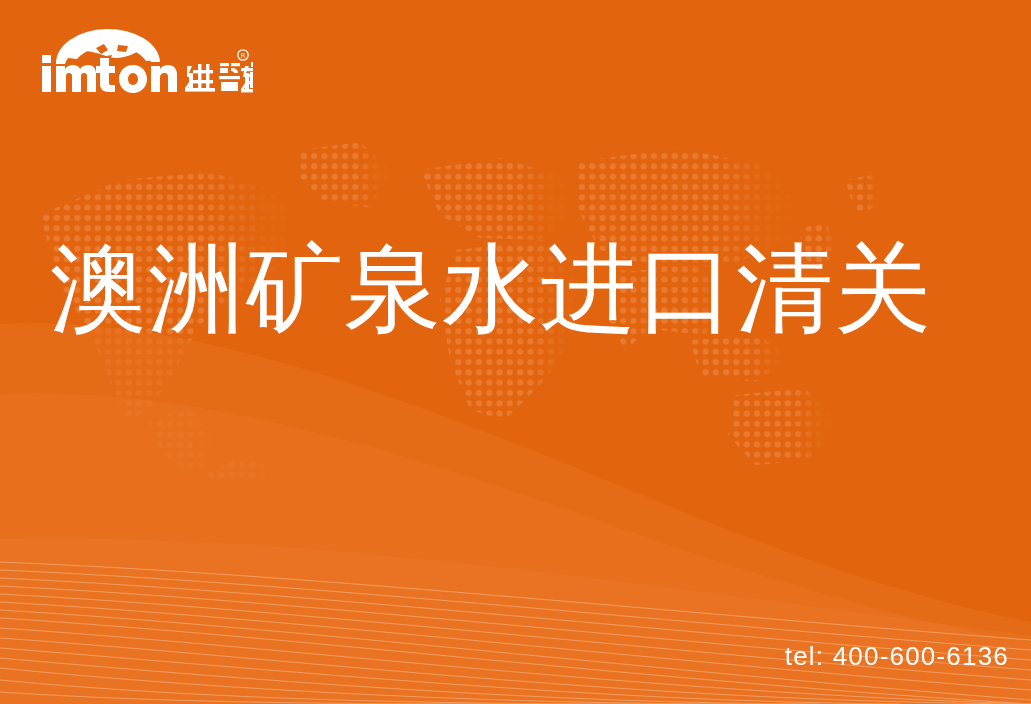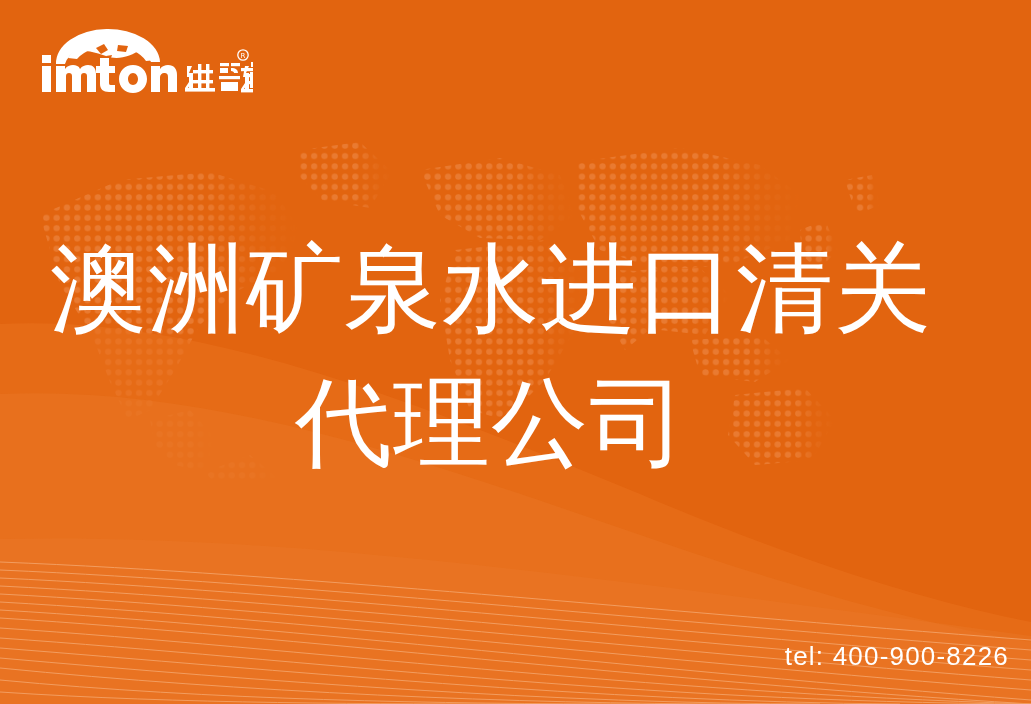--- a/index.html
+++ b/index.html
@@ -219,18 +219,17 @@
     </g>
 
     <g>
       <circle cx="205" cy="27" r="5.2" fill="none" stroke="#ffffff" stroke-width="1.3"></circle>
       <text x="205" y="30" font-size="7" fill="#ffffff" text-anchor="middle" font-family="DejaVu Sans, sans-serif">R</text>
     </g>
   </svg>
 
   <div class="headline">
     <span class="line">澳洲矿泉水进口清关</span>
-    <span class="line">代理公司</span>
   </div>
 
-  <div class="phone">tel: 400-900-8226</div>
+  <div class="phone">tel: 400-600-6136</div>
 
 </div>
 
 </body></html>

